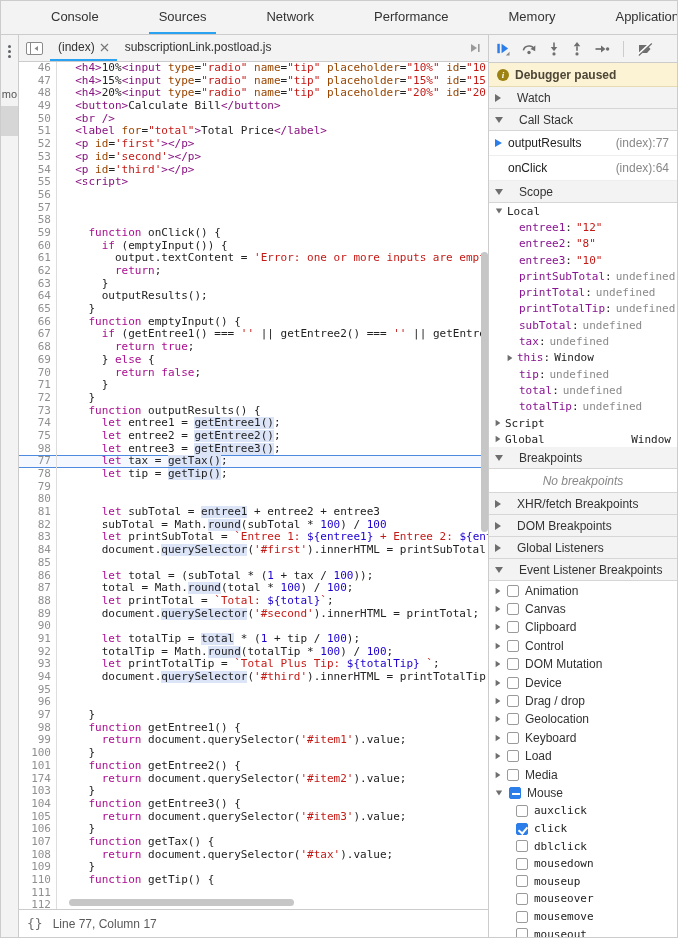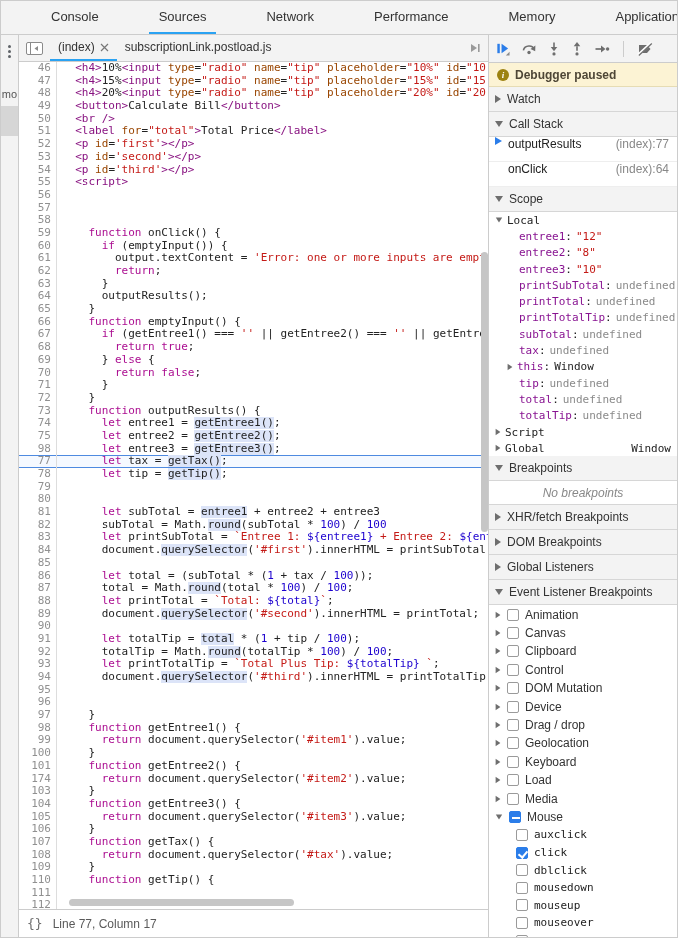--- a/index.html
+++ b/index.html
@@ -70,25 +70,25 @@
   
   .sidebar { position:absolute; top:34px; right:0; width:189px; bottom:0; border-left:1px solid #ccc; background:#fff; overflow:hidden; }
   .dbg-controls { height:28px; background:#f3f3f3; border-bottom:1px solid #ccc; display:flex; align-items:center; padding:0 6px; gap:11px; }
   .dbg-controls .vsep { margin:0 2px; }
   .banner { height:24px; background:var(--banner-bg); border-bottom:1px solid #e6dcb4;
     display:flex; align-items:center; gap:6px; padding:0 8px; font-size:12px; font-weight:bold; color:var(--banner-fg); }
   .info-dot { width:12px; height:12px; border-radius:50%; background:var(--banner-ic); color:#fff;
     font-size:9px; font-weight:bold; display:flex; align-items:center; justify-content:center;
     font-family:"Liberation Serif", serif; font-style:italic; flex:0 0 12px; }
   .sect-h { height:22px; background:#f3f3f3; border-bottom:1px solid #d6d6d6;
-    display:flex; align-items:center; gap:6px; padding:12px 6px; font-size:12px; color:#333; }
+    display:flex; align-items:center; gap:16px; padding:0 6px; font-size:12px; color:#333; }
   .tri { width:0; height:0; flex:0 0 auto; }
   .tri.c { border-left:6px solid #6e6e6e; border-top:4px solid transparent; border-bottom:4px solid transparent; }
   .tri.e { border-top:6px solid #6e6e6e; border-left:4px solid transparent; border-right:4px solid transparent; }
-  .stack-row { height:25px; display:flex; align-items:flex-start; padding:0 8px 0 6px; font-size:12px; border-bottom:1px solid #eee; }
+  .stack-row { height:25px; display:flex; align-items:center; padding:0 8px 0 6px; font-size:12px; border-bottom:1px solid #eee; }
   .stack-arrow { width:0; height:0; border-left:7px solid var(--accent); border-top:4px solid transparent; border-bottom:4px solid transparent; margin-right:6px; }
   .stack-arrow.off { border-left-color:transparent; }
   .stack-name { flex:1; color:#222; }
   .stack-loc { color:#888; }
   .scope { font-family:"DejaVu Sans Mono", monospace; font-size:11px; color:#222; }
   .scope-row { height:16.3px; display:flex; align-items:center; padding:0 6px; }
   .scope-row .tri { margin-right:4px; transform:scale(.8); }
   .scope-row.indent1 { padding-left:18px; }
   .scope-row.indent2 { padding-left:30px; }
   .vname { color:var(--c-prop); }

